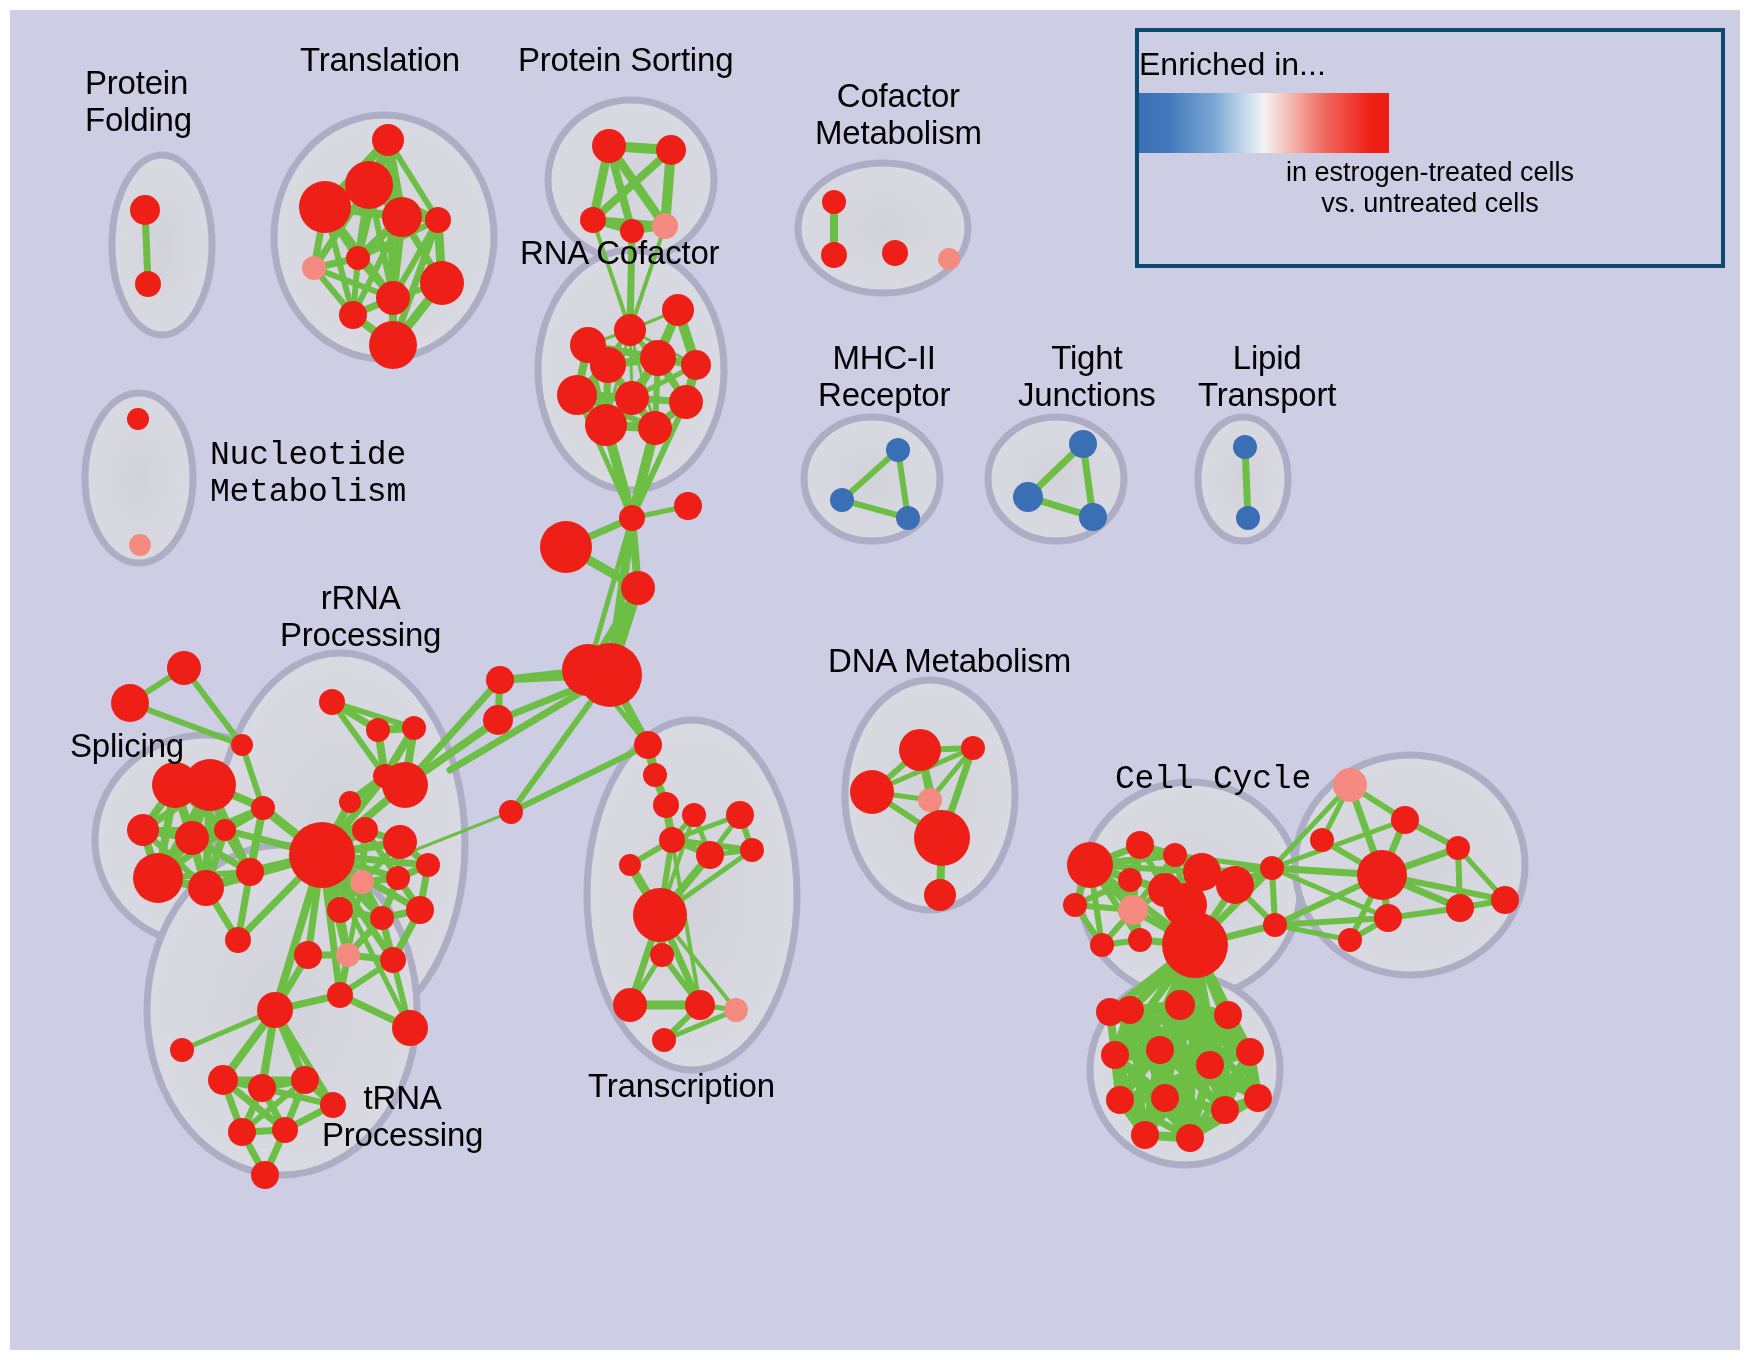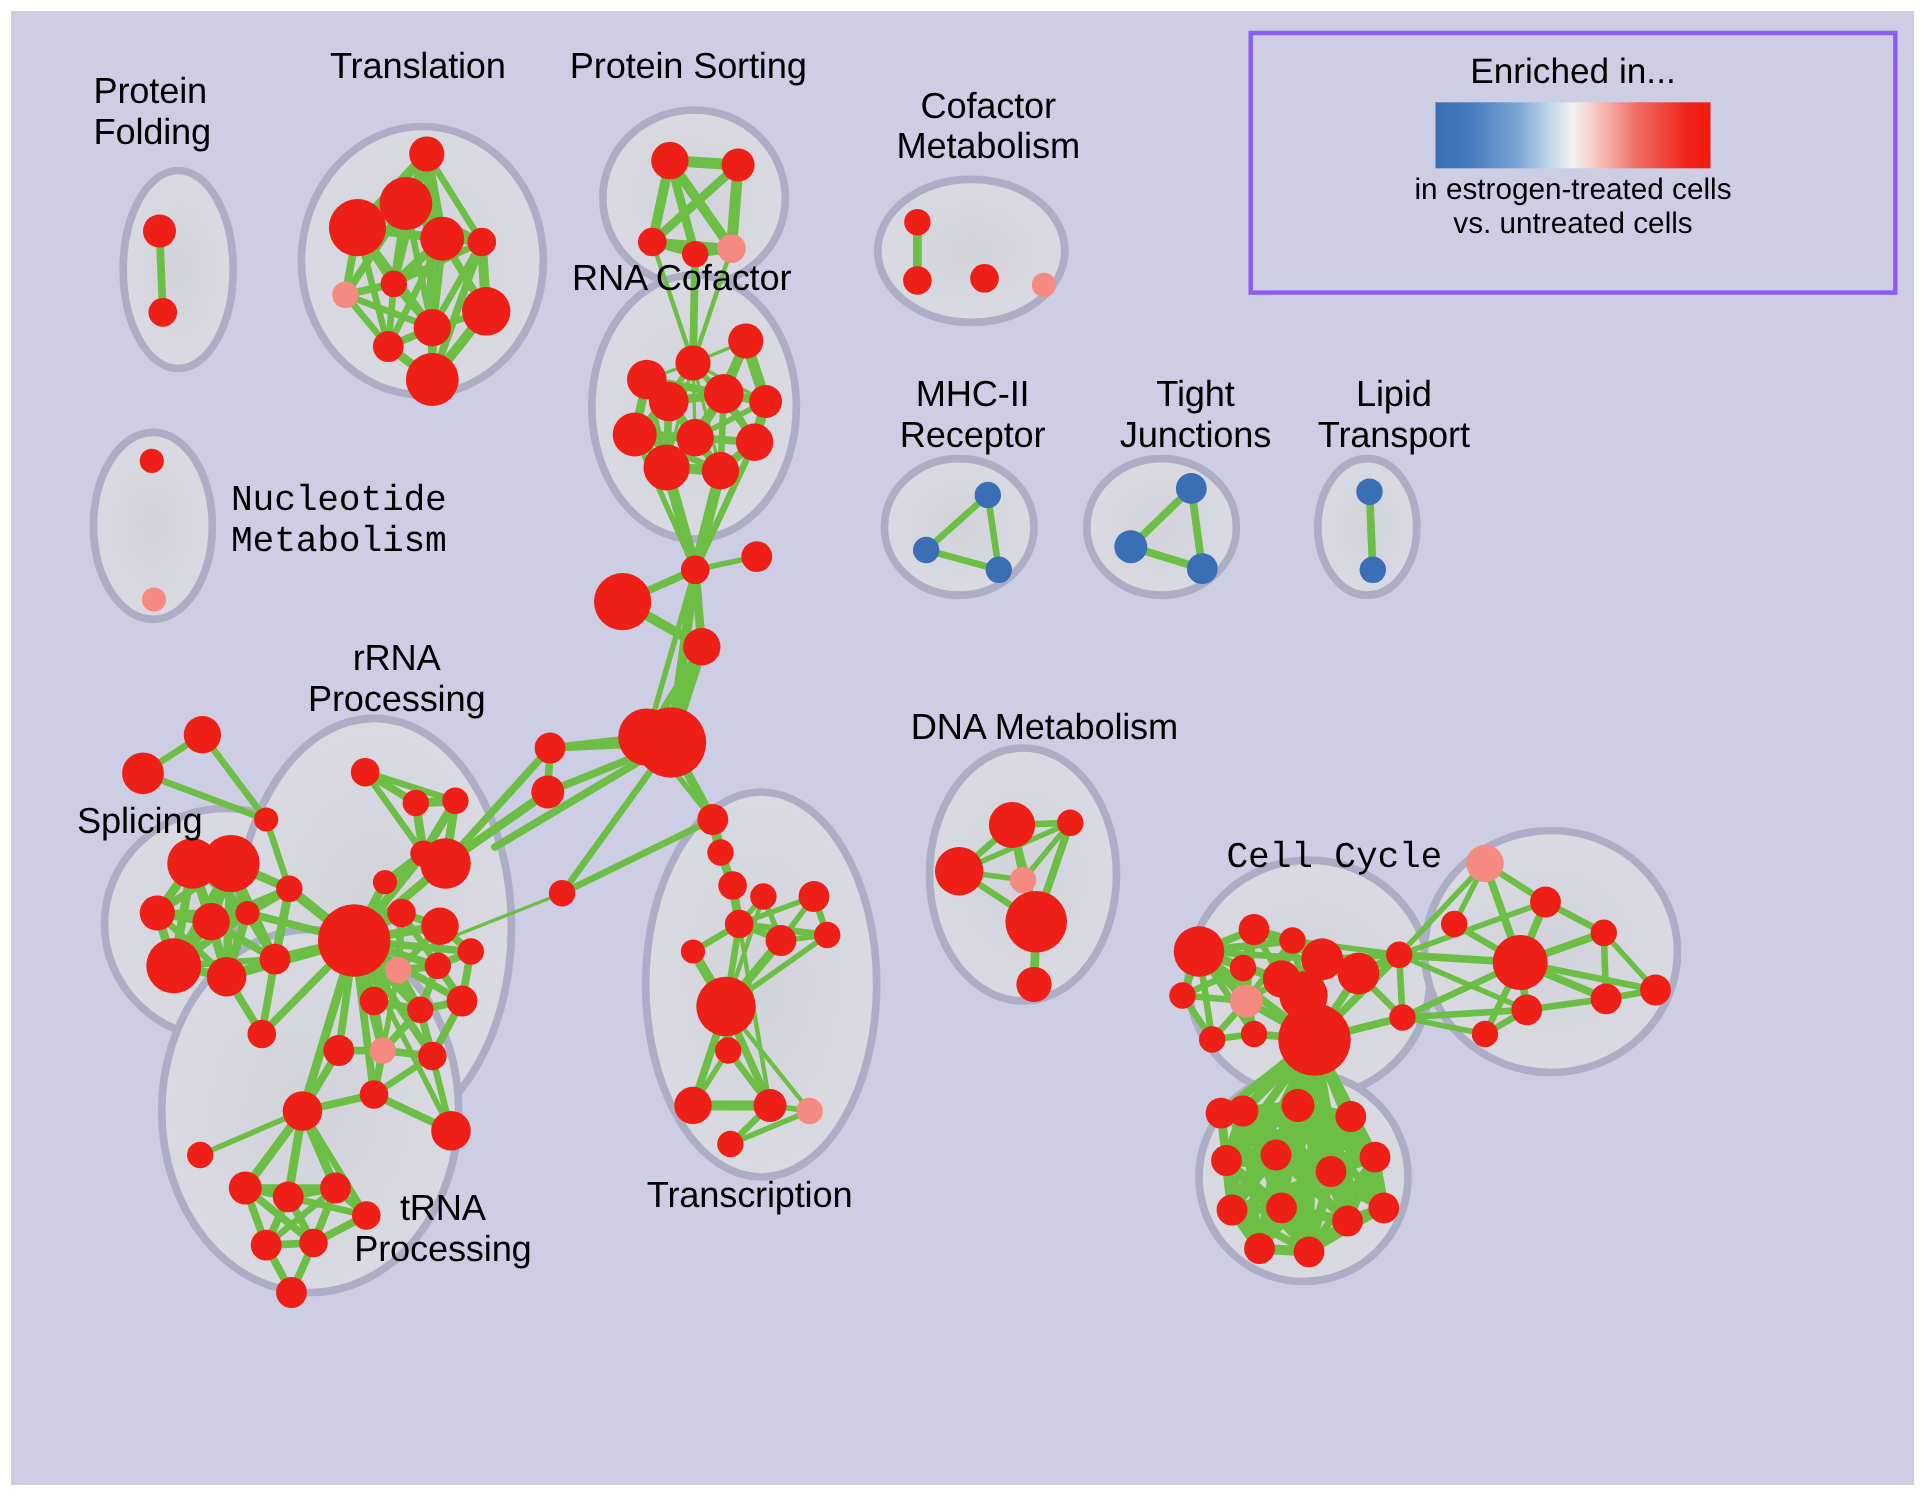--- a/index.html
+++ b/index.html
@@ -37,25 +37,24 @@
     font-family: "Liberation Sans", sans-serif;
     font-size: 33px;
     line-height: 1.12;
     font-weight: 400;
     white-space: pre;
     letter-spacing: -0.2px;
   }
   .legend-box {
     position: absolute;
     box-sizing: border-box;
-    border: 4px solid #8b5cf6;
+    border: 4px solid #0c4a6e;
     background: #cdcde4;
     display: flex;
     flex-direction: column;
-    align-items: center;
   }
   .legend-title {
     font-size: 32px;
     color: #000;
     margin-top: 14px;
   }
   .legend-bar {
     width: 250px;
     height: 60px;
     margin-top: 10px;

